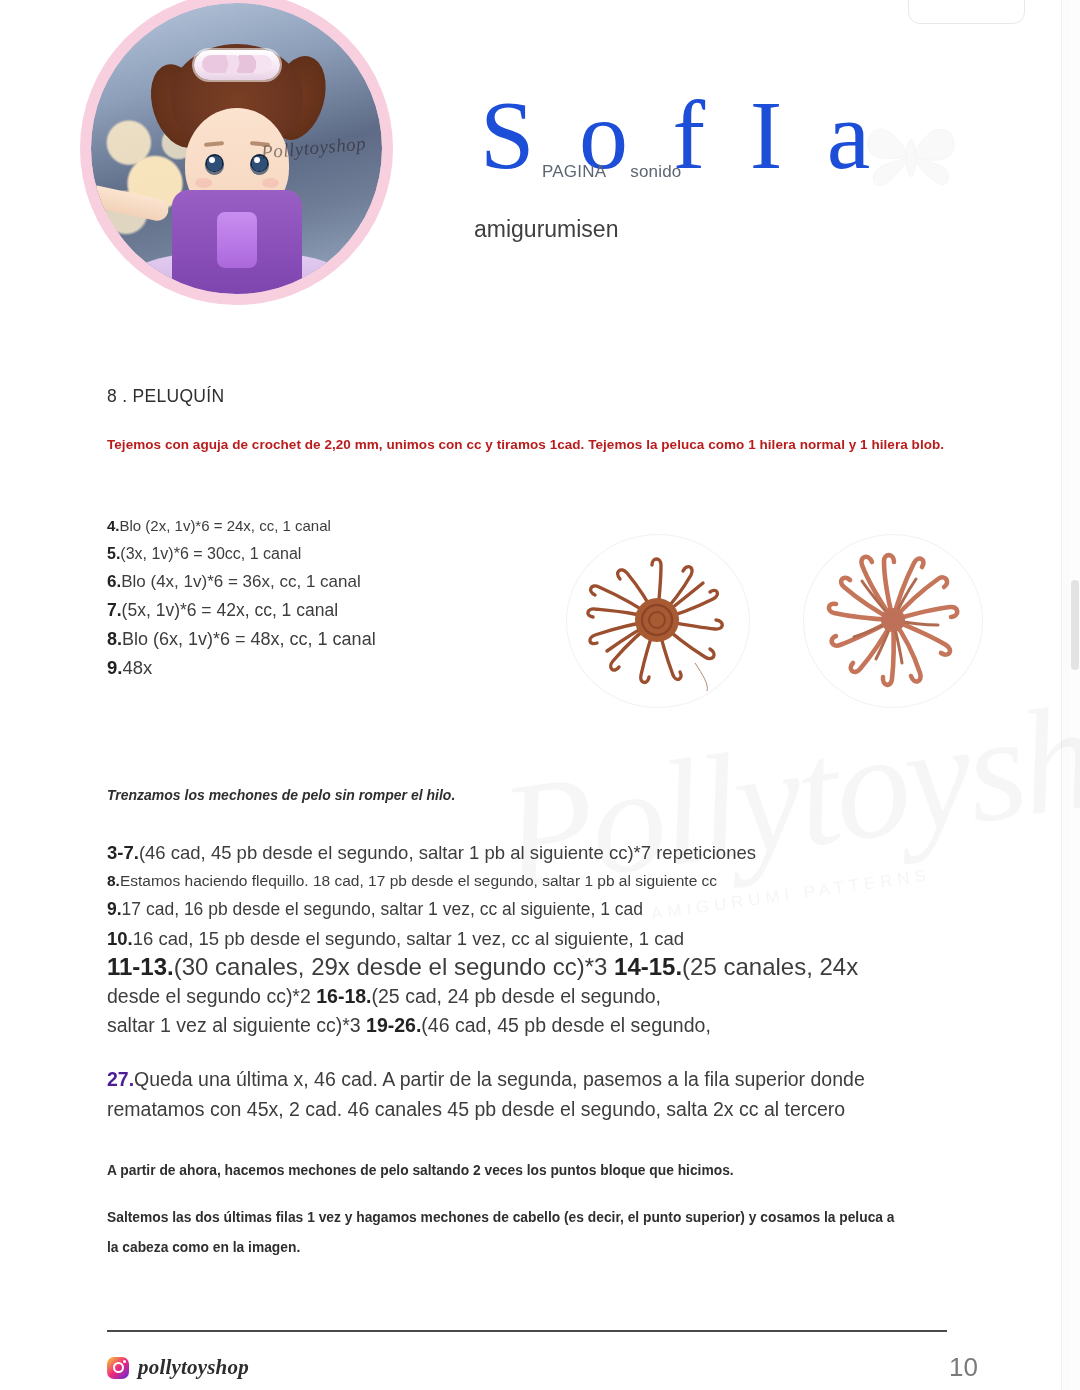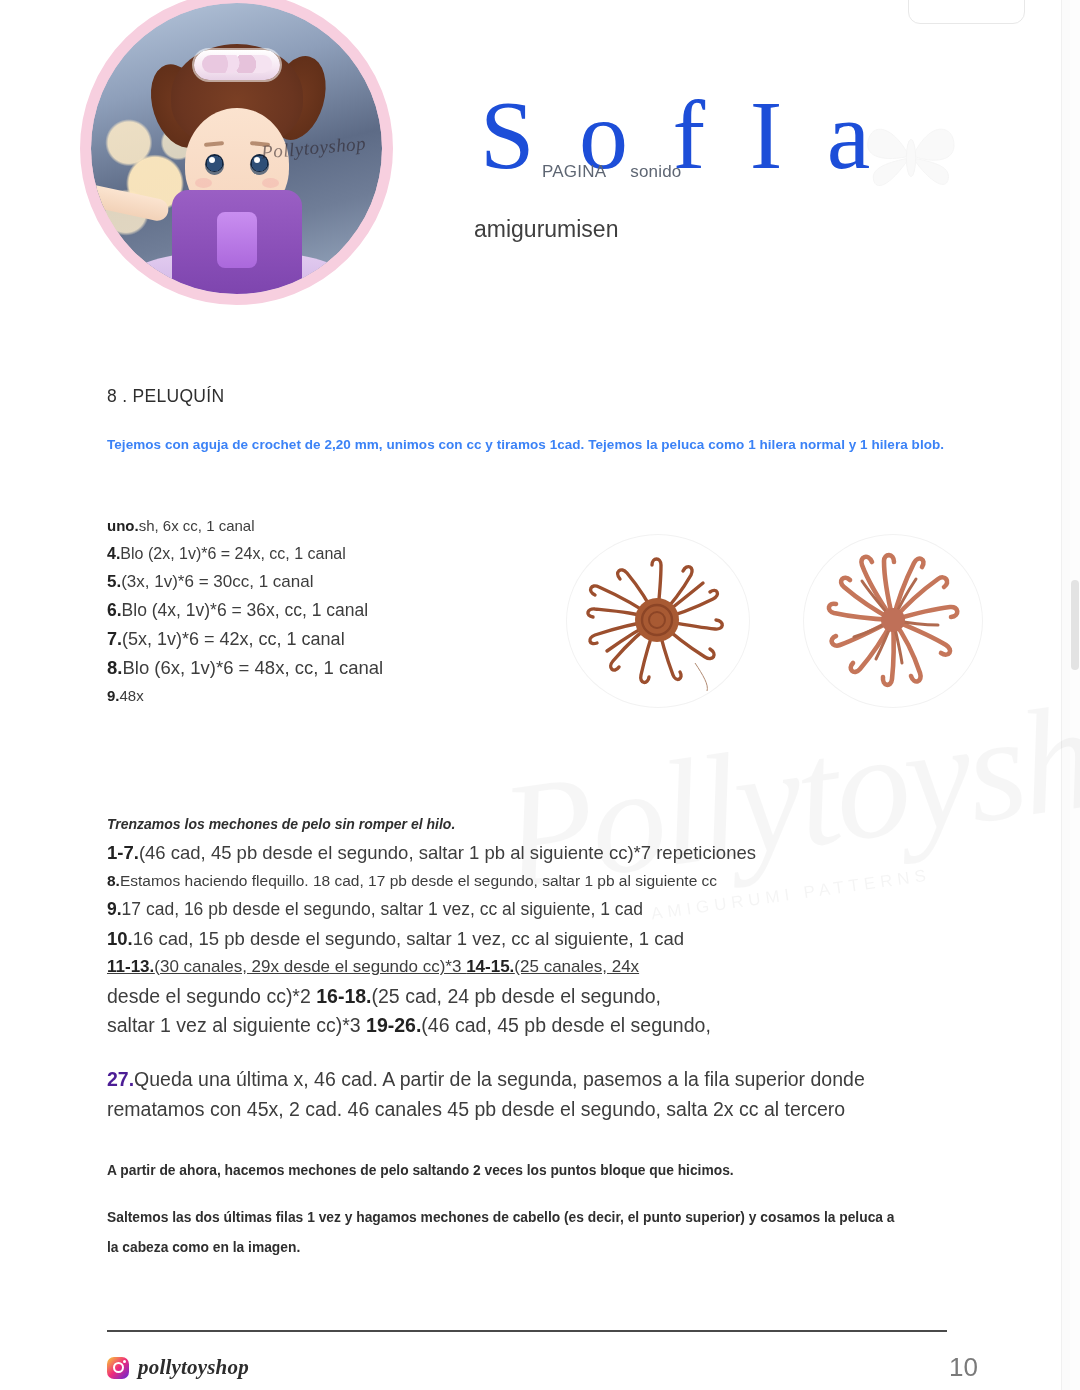--- a/index.html
+++ b/index.html
@@ -143,50 +143,50 @@
   .butterfly{
     position:absolute;left:855px;top:98px;width:112px;height:120px;
     opacity:.5;
   }
   .sec-title{
     position:absolute;left:107px;top:386px;
     font-size:17.5px;font-weight:normal;color:#2e2e2e;letter-spacing:.3px;
   }
   .intro{
     position:absolute;left:107px;top:437px;width:860px;
-    font-size:13.5px;font-weight:bold;color:#3b82f6;letter-spacing:.05px;
+    font-size:13.5px;font-weight:bold;color:#b91c1c;letter-spacing:.05px;
   }
 
   
   .rows1{position:absolute;left:107px;top:512px;width:430px;}
   .rows1 .r{color:#3d3d3d;white-space:nowrap;}
   .rows1 .r b{color:#222;}
   .rows1 .r:nth-child(1){font-size:15px;line-height:28px;}
   .rows1 .r:nth-child(2){font-size:16px;line-height:28px;}
   .rows1 .r:nth-child(3){font-size:17px;line-height:28px;}
   .rows1 .r:nth-child(4){font-size:17.5px;line-height:28.5px;}
   .rows1 .r:nth-child(5){font-size:18px;line-height:28.5px;}
   .rows1 .r:nth-child(6){font-size:18.5px;line-height:29px;}
   .rows1 .r:nth-child(7){font-size:15px;line-height:28.5px;}
   .rows1 .r:nth-child(8){font-size:19px;line-height:29px;}
   .rows1 .r:nth-child(9){font-size:19.5px;line-height:29px;}
 
   .note-italic{
-    position:absolute;left:107px;top:816px;
+    position:absolute;left:107px;top:787px;
     font-size:14px;font-weight:bold;font-style:italic;color:#2f2f2f;
   }
 
   .rows2{position:absolute;left:107px;top:838px;width:800px;}
   .rows2 .r{color:#3d3d3d;}
   .rows2 .r b{color:#222;}
   .rows2 .r.a{font-size:18.5px;line-height:29px;white-space:nowrap;}
   .rows2 .r.b{font-size:15.5px;line-height:28px;white-space:nowrap;}
   .rows2 .r.c{font-size:17.5px;line-height:29px;white-space:nowrap;}
   .rows2 .r.d{font-size:18.5px;line-height:29px;white-space:nowrap;}
-  .rows2 .r.e{font-size:17px;line-height:28.5px;text-decoration:underline;}
+  .rows2 .r.e{font-size:24px;line-height:28.5px;}
   .rows2 .r.f{font-size:19.5px;line-height:29.5px;}
 
   .para27{
     position:absolute;left:107px;top:1065px;width:790px;
     font-size:19.5px;line-height:29.5px;color:#3d3d3d;
   }
   .para27 b{color:#4c1d95;}
 
   .bold-p{
     position:absolute;left:107px;width:800px;
@@ -291,21 +291,20 @@
     </g>
   </svg>
 
   <div class="wm-script">Pollytoyshop</div>
   <div class="wm-sub">AMIGURUMI PATTERNS</div>
 
   <div class="sec-title">8 . PELUQUÍN</div>
   <div class="intro">Tejemos con aguja de crochet de 2,20 mm, unimos con cc y tiramos 1cad. Tejemos la peluca como 1 hilera normal y 1 hilera blob.</div>
 
   <div class="rows1">
-    <div class="r"><b>uno.</b><span>sh, 6x cc, 1 canal</span></div>
     <div class="r"><b>4.</b><span>Blo (2x, 1v)*6 = 24x, cc, 1 canal</span></div>
     <div class="r"><b>5.</b><span>(3x, 1v)*6 = 30cc, 1 canal</span></div>
     <div class="r"><b>6.</b><span>Blo (4x, 1v)*6 = 36x, cc, 1 canal</span></div>
     <div class="r"><b>7.</b><span>(5x, 1v)*6 = 42x, cc, 1 canal</span></div>
     <div class="r"><b>8.</b><span>Blo (6x, 1v)*6 = 48x, cc, 1 canal</span></div>
     <div class="r"><b>9.</b><span>48x</span></div>
   </div>
 
   <div class="crochet one">
     <svg viewBox="0 0 180 170" width="180" height="170">
@@ -356,21 +355,21 @@
         <path d="M89 85 C92 98, 96 114, 98 128"></path>
         <path d="M89 85 C84 98, 78 112, 72 124"></path>
       </g>
       <circle cx="89" cy="85" r="12" fill="#bf7058"></circle>
     </svg>
   </div>
 
   <div class="note-italic">Trenzamos los mechones de pelo sin romper el hilo.</div>
 
   <div class="rows2">
-    <div class="r a"><b>1-7.</b><span>(46 cad, 45 pb desde el segundo, saltar 1 pb al siguiente cc)*7 repeticiones</span></div>
+    <div class="r a"><b>3-7.</b><span>(46 cad, 45 pb desde el segundo, saltar 1 pb al siguiente cc)*7 repeticiones</span></div>
     <div class="r b"><b>8.</b><span>Estamos haciendo flequillo. 18 cad, 17 pb desde el segundo, saltar 1 pb al siguiente cc</span></div>
     <div class="r c"><b>9.</b><span>17 cad, 16 pb desde el segundo, saltar 1 vez, cc al siguiente, 1 cad</span></div>
     <div class="r d"><b>10.</b><span>16 cad, 15 pb desde el segundo, saltar 1 vez, cc al siguiente, 1 cad</span></div>
     <div class="r e"><b>11-13.</b><span>(30 canales, 29x desde el segundo cc)*3 </span><b>14-15.</b><span>(25 canales, 24x</span></div>
     <div class="r f"><span>desde el segundo cc)*2 </span><b>16-18.</b><span>(25 cad, 24 pb desde el segundo,</span></div>
     <div class="r f"><span>saltar 1 vez al siguiente cc)*3 </span><b>19-26.</b><span>(46 cad, 45 pb desde el segundo,</span></div>
   </div>
 
   <div class="para27"><b>27.</b><span>Queda una última x, 46 cad. A partir de la segunda, pasemos a la fila superior donde rematamos con 45x, 2 cad. 46 canales 45 pb desde el segundo, salta 2x cc al tercero</span></div>
 

